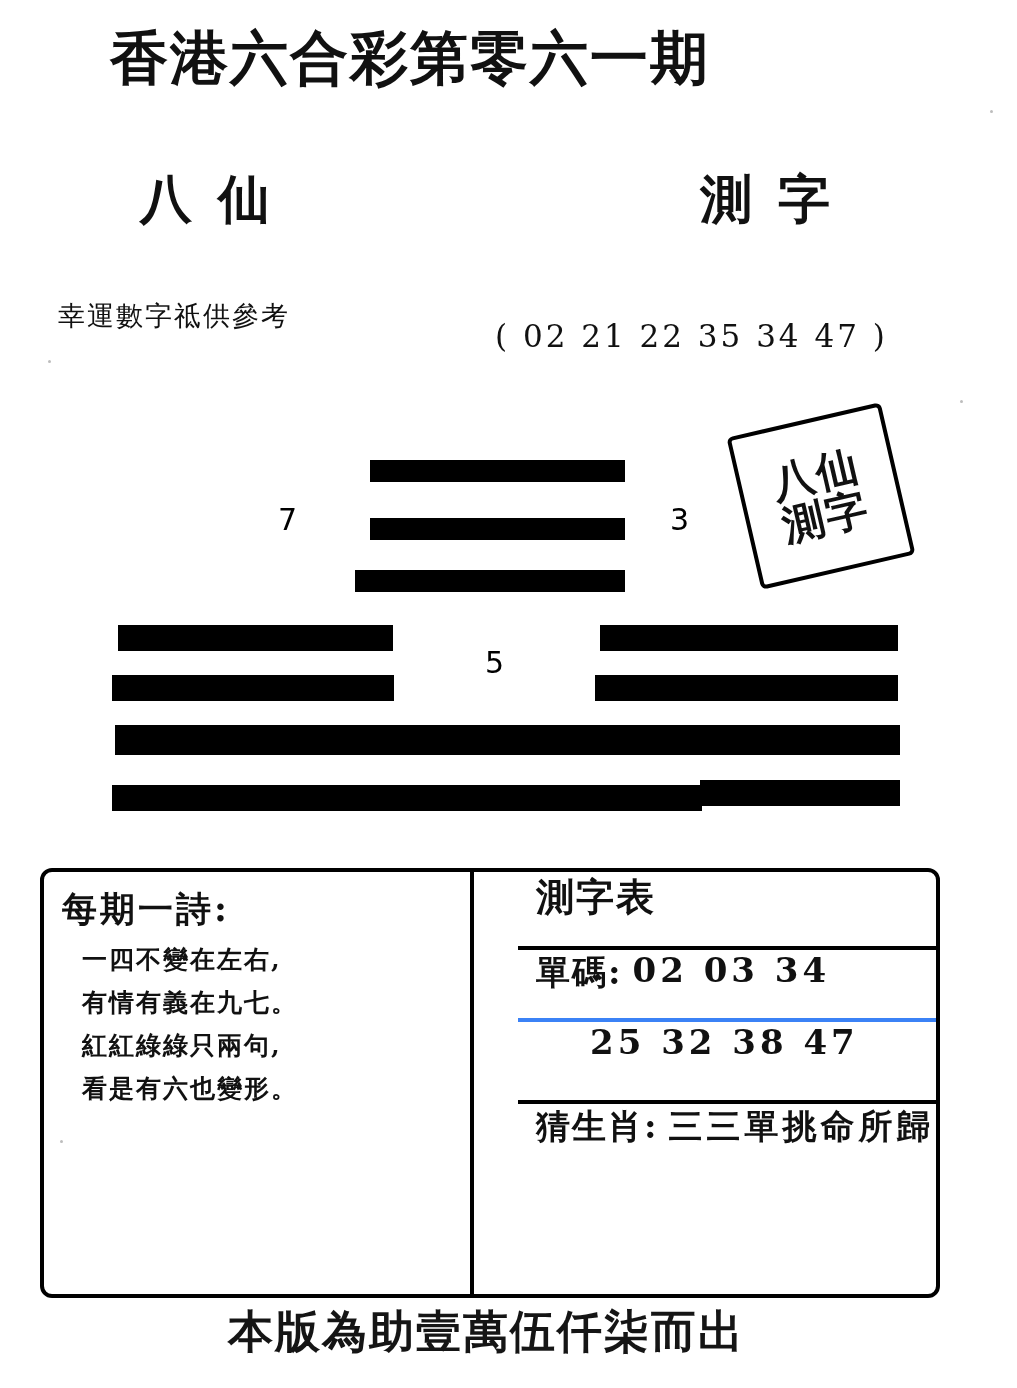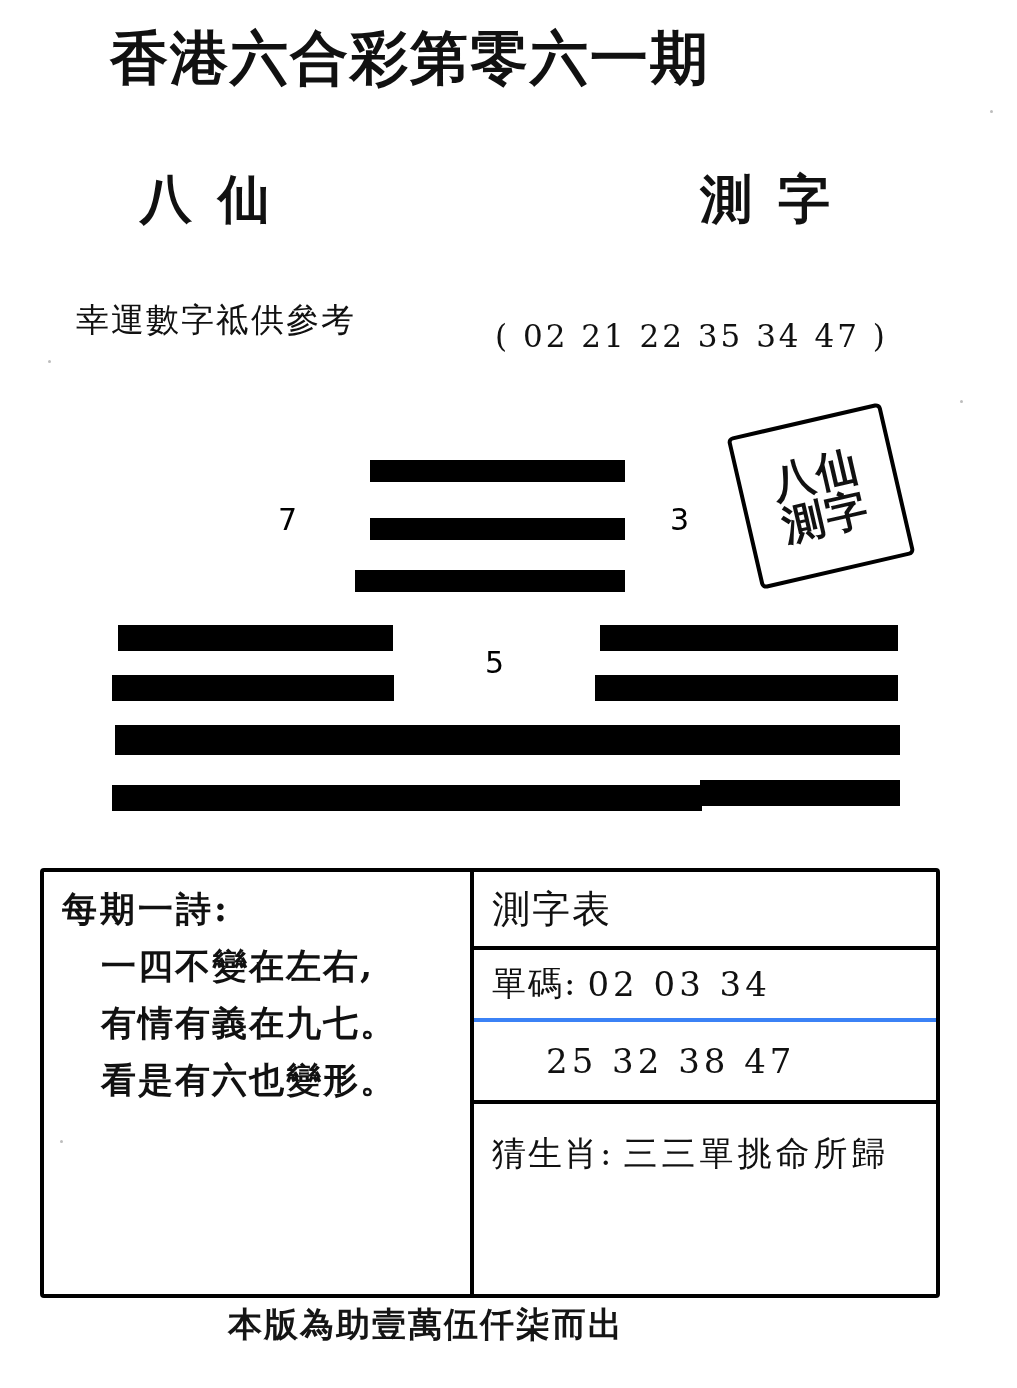--- a/index.html
+++ b/index.html
@@ -48,23 +48,23 @@
     left: 700px;
     top: 165px;
     font-size: 52px;
     font-weight: bold;
     letter-spacing: 26px;
     font-family: "DejaVu Serif", "Liberation Serif", serif;
   }
 
   .lucky-note {
     position: absolute;
-    left: 76px;
+    left: 58px;
     top: 298px;
-    font-size: 33px;
+    font-size: 27px;
     letter-spacing: 2px;
   }
 
   .lucky-numbers {
     position: absolute;
     left: 495px;
     top: 318px;
     font-size: 31px;
     letter-spacing: 3px;
     white-space: nowrap;
@@ -117,21 +117,21 @@
   }
 
   
   .panel {
     position: absolute;
     left: 40px;
     top: 868px;
     width: 900px;
     height: 430px;
     border: 4px solid #000;
-    border-radius: 4px;
+    border-radius: 12px;
     box-sizing: border-box;
     display: flex;
   }
   .panel-left {
     width: 430px;
     box-sizing: border-box;
     border-right: 4px solid #000;
     padding: 14px 0 0 18px;
     position: relative;
   }
@@ -142,37 +142,38 @@
     flex-direction: column;
   }
 
   .poem-head {
     font-size: 35px;
     font-weight: bold;
     letter-spacing: 3px;
     margin-bottom: 10px;
   }
   .poem-line {
-    font-size: 35px;
-    font-weight: bold;
-    letter-spacing: 2px;
-    margin-left: 39px;
+    font-size: 25px;
+    font-weight: bold;
+    letter-spacing: 2px;
+    margin-left: 20px;
     margin-bottom: 10px;
     white-space: nowrap;
   }
 
   .rrow {
     box-sizing: border-box;
     display: flex;
-    align-items: center;
+    align-items: flex-start;
     padding-left: 18px;
     font-size: 34px;
-    font-weight: normal;
-    letter-spacing: 2px;
-    white-space: nowrap;
+    font-weight: bold;
+    letter-spacing: 2px;
+    white-space: nowrap;
+    margin-left: 44px;
   }
   .rrow.head {
     height: 78px;
     border-bottom: 4px solid #000;
     font-size: 38px;
   }
   .rrow.r1 {
     height: 82px;
     border-bottom: 4px solid #000;
   }
@@ -189,21 +190,21 @@
     height: 100px;
   }
   .rlabel { margin-right: 10px; }
   .rvals { letter-spacing: 4px; }
 
   
   .footer-note {
     position: absolute;
     left: 228px;
     top: 1302px;
-    font-size: 34px;
+    font-size: 45px;
     font-weight: bold;
     letter-spacing: 2px;
     color: #151515;
     white-space: nowrap;
   }
   .watermark {
     position: absolute;
     left: 22px;
     top: 1318px;
     font-size: 50px;
@@ -265,20 +266,21 @@
       <span>八仙</span>
       <span>測字</span>
     </div>
   </div>
 
   <div class="panel">
     <div class="panel-left">
       <div class="poem-head">每期一詩:</div>
       <div class="poem-line">一四不變在左右,</div>
       <div class="poem-line">有情有義在九七。</div>
+      <div class="poem-line">紅紅綠綠只兩句,</div>
       <div class="poem-line">看是有六也變形。</div>
     </div>
 
     <div class="panel-right">
       <div class="rrow head">
         <span>測字表</span>
       </div>
       <div class="rrow r2">
         <span class="rlabel">單碼:</span>
         <span class="rvals">02 03  34</span>

